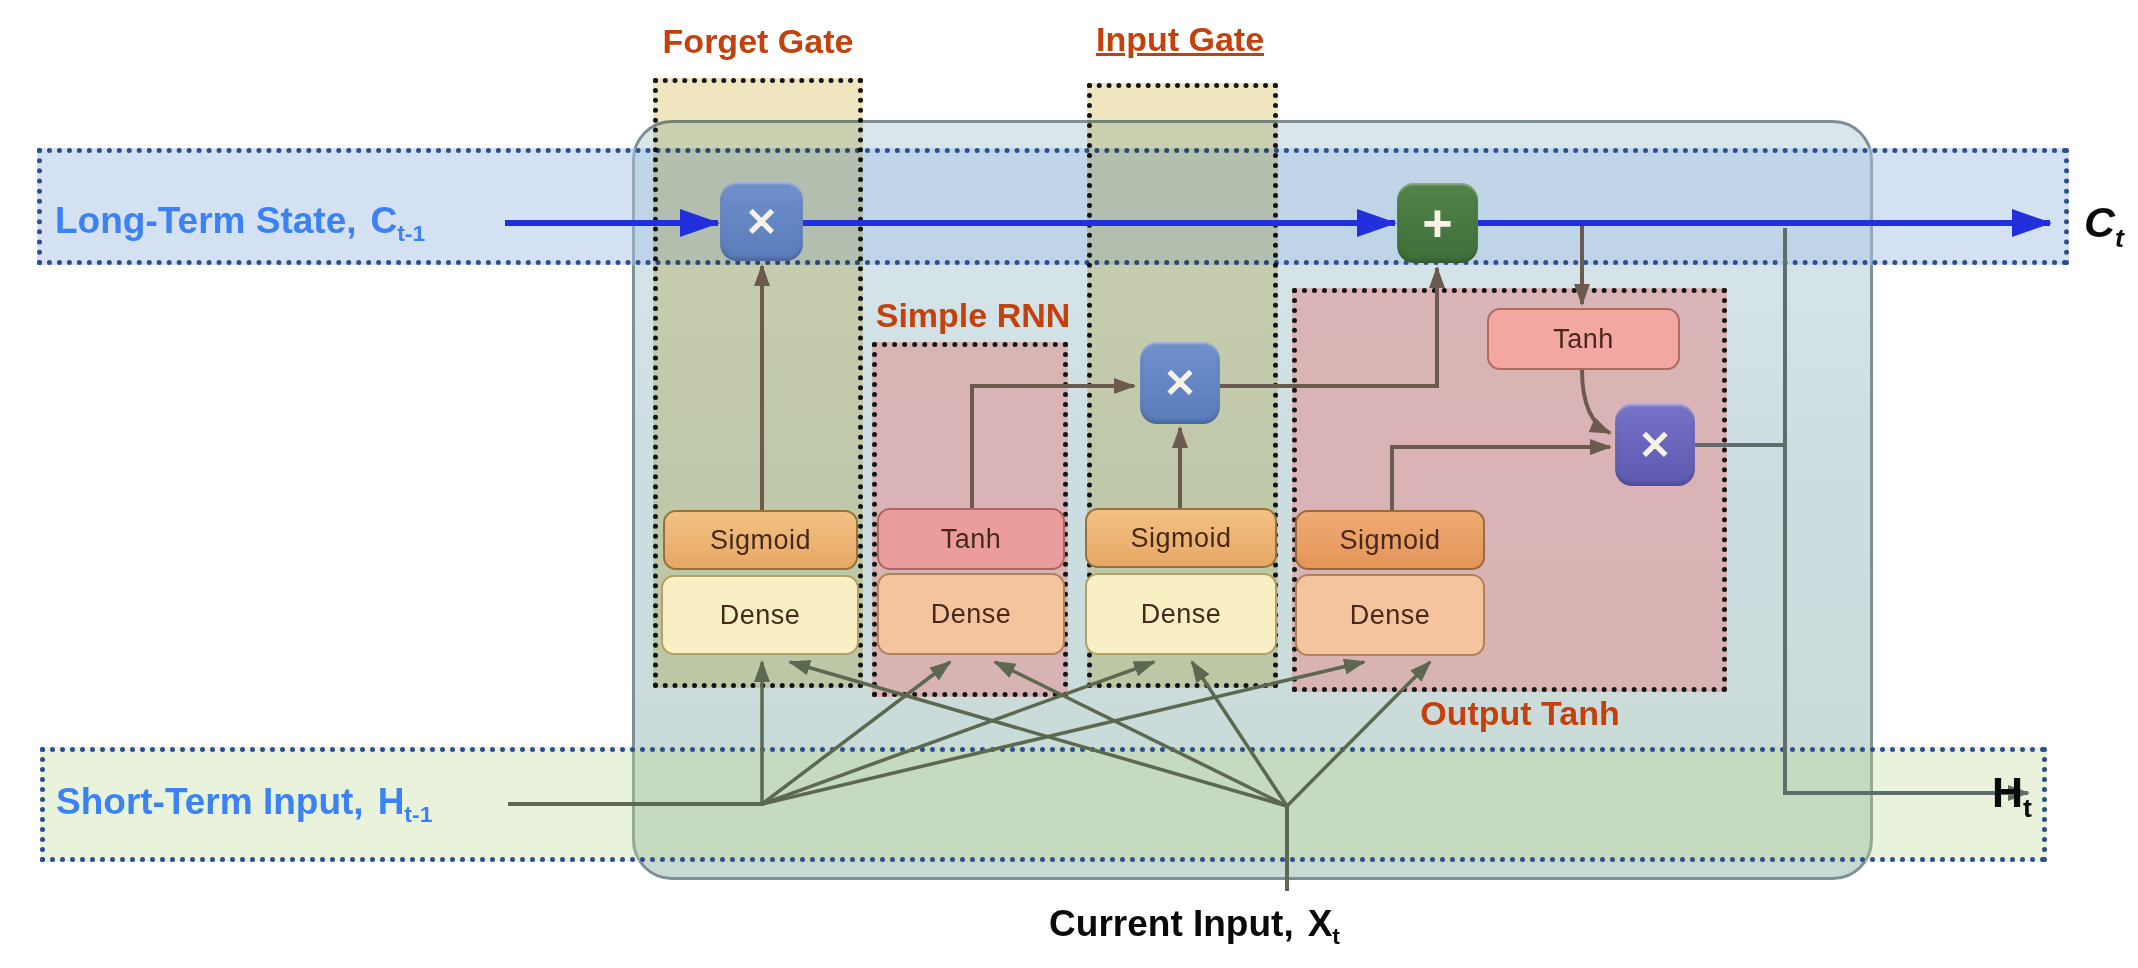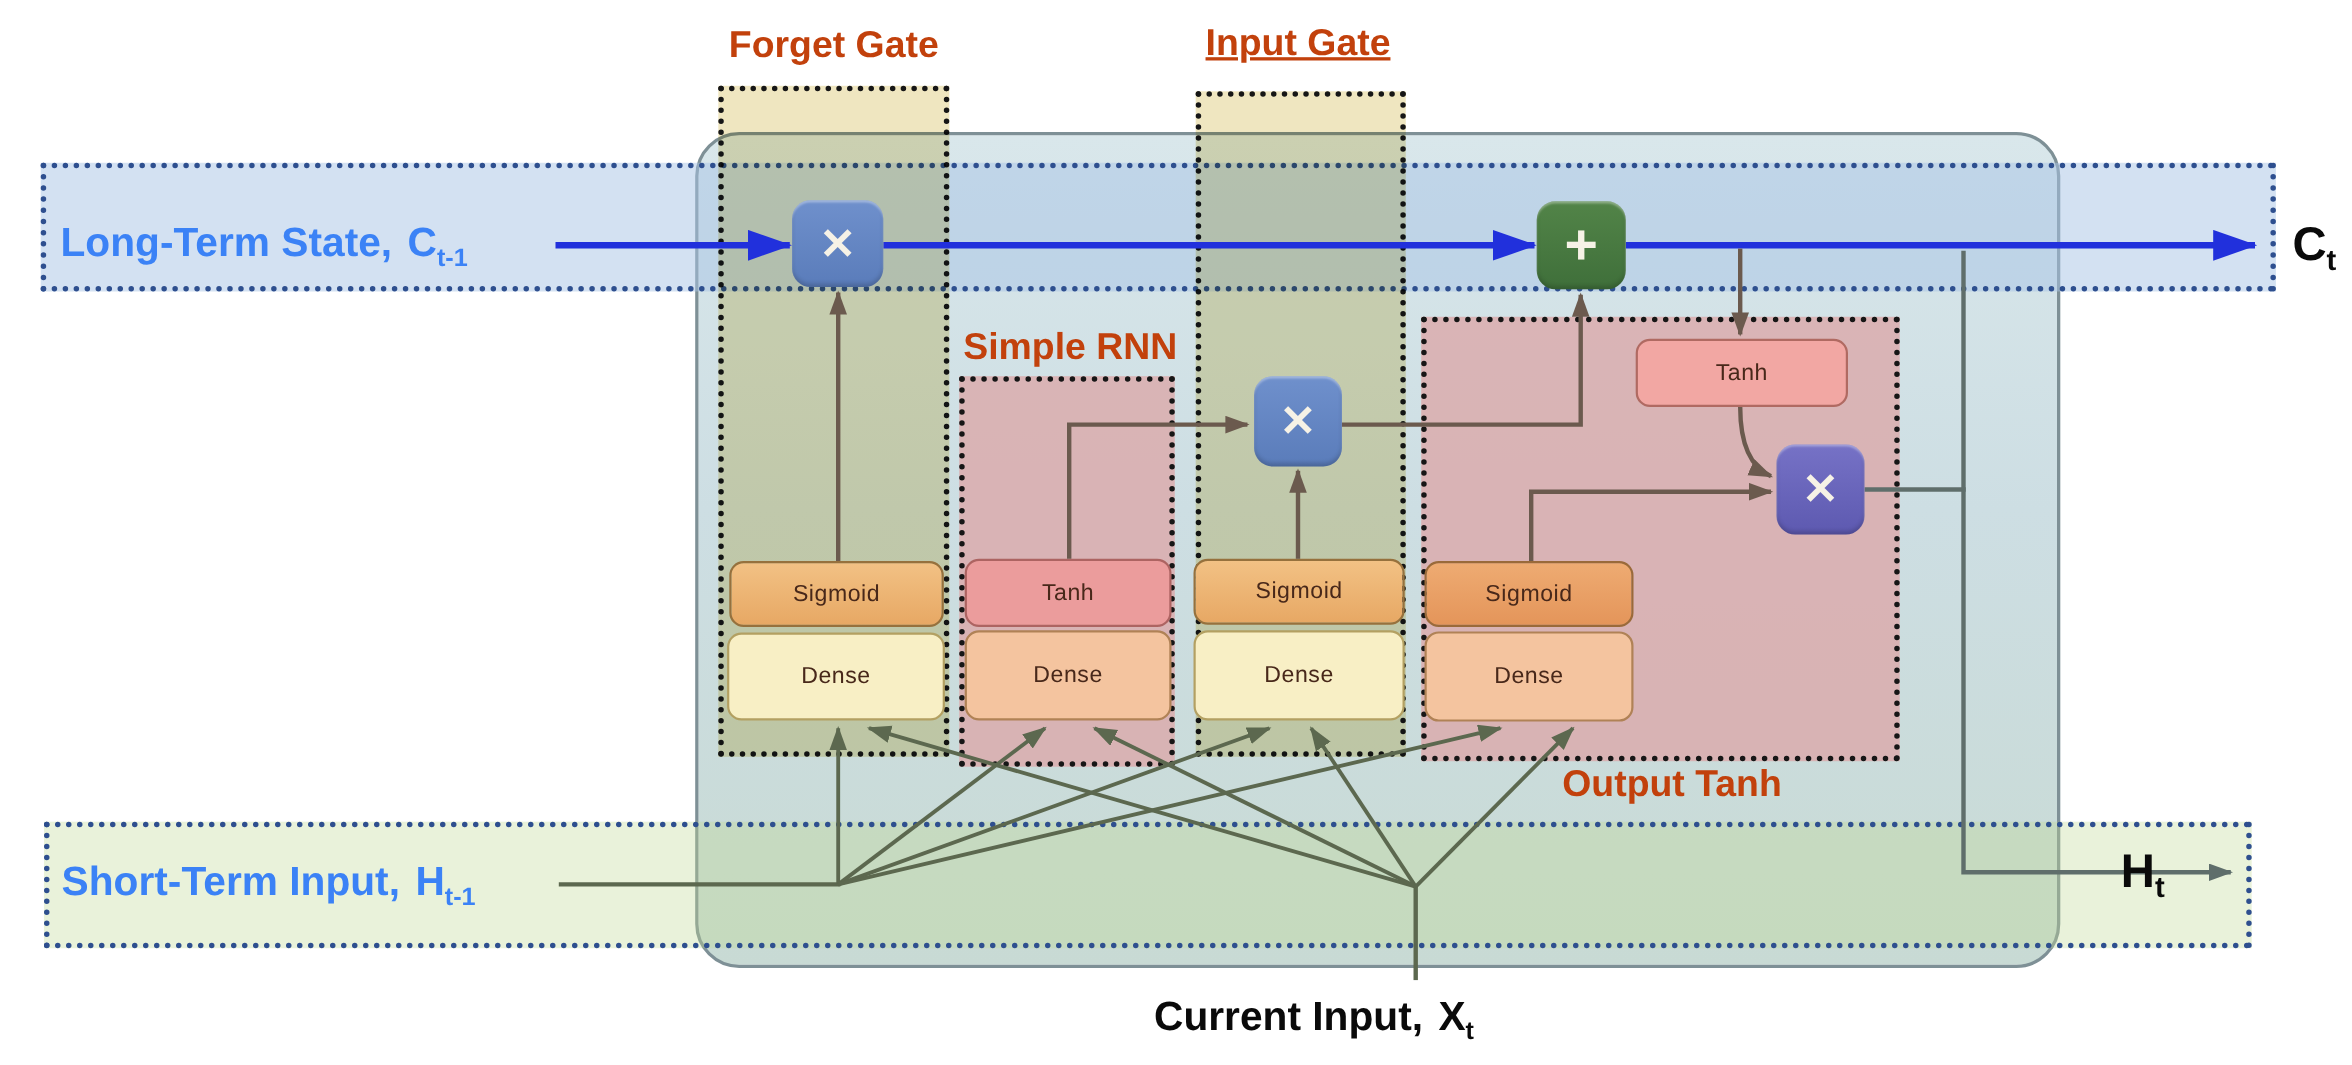--- a/index.html
+++ b/index.html
@@ -21,21 +21,21 @@
   
   .gate-col{border:5px dotted #161616;background:#efe6c0;mix-blend-mode:multiply;}
   #forget-gate-box{left:653px;top:78px;width:210px;height:610px;}
   #input-gate-box{left:1087px;top:83px;width:191px;height:605px;}
   .mauve-box{border:5px dotted #161616;background:rgba(219,172,173,0.85);}
   #rnn-box{left:872px;top:342px;width:196px;height:355px;}
   #output-gate-box{left:1292px;top:288px;width:435px;height:404px;}
 
   
   .node{border-radius:13px;display:flex;align-items:center;justify-content:center;
-    font-size:21px;font-weight:500;color:#48281a;letter-spacing:0.5px;}
+    font-size:27px;font-weight:500;color:#48281a;letter-spacing:0.5px;}
   #forget-sigmoid{left:663px;top:510px;width:195px;height:60px;
     background:linear-gradient(180deg,#f2c184,#e7a864);border:2px solid #96713d;}
   #forget-dense{left:661px;top:575px;width:198px;height:80px;
     background:#f8efc5;border:2px solid #b3a062;}
   #rnn-tanh{left:877px;top:508px;width:188px;height:62px;
     background:#eb9c9c;border:2px solid #ad6462;}
   #rnn-dense{left:877px;top:573px;width:188px;height:82px;
     background:#f4c49f;border:2px solid #b08256;}
   #input-sigmoid{left:1085px;top:508px;width:192px;height:60px;
     background:linear-gradient(180deg,#f2c184,#e7a864);border:2px solid #96713d;}
@@ -67,22 +67,22 @@
   #label-input-gate{left:1040px;top:20px;width:280px;text-decoration:underline;}
   #label-simple-rnn{left:860px;top:296px;width:226px;}
   #label-output-gate{left:1399px;top:694px;width:242px;}
 
   
   .state-label{color:#3b82f6;font-weight:600;font-size:37px;white-space:nowrap;}
   #long-term-label{left:55px;top:200px;}
   #short-term-label{left:56px;top:781px;}
   .io-label{color:#0a0a0a;font-weight:600;font-size:37px;white-space:nowrap;}
   #current-input-label{left:975px;top:903px;width:365px;text-align:right;}
-  #c-t-label{left:2084px;top:198px;font-size:43px;}
-  #h-t-label{left:1928px;top:768px;font-size:43px;}
+  #c-t-label{left:2084px;top:198px;font-size:43px;font-style:italic;}
+  #h-t-label{left:1992px;top:768px;font-size:43px;}
   .var{margin-left:14px;}
   sub{font-size:0.62em;}
 
   #wires{left:0;top:0;width:2138px;height:968px;pointer-events:none;}
 </style>
 </head>
 <body>
 
 <div class="abs" id="cell-body"></div>
 <div class="abs" id="long-term-band"></div>

